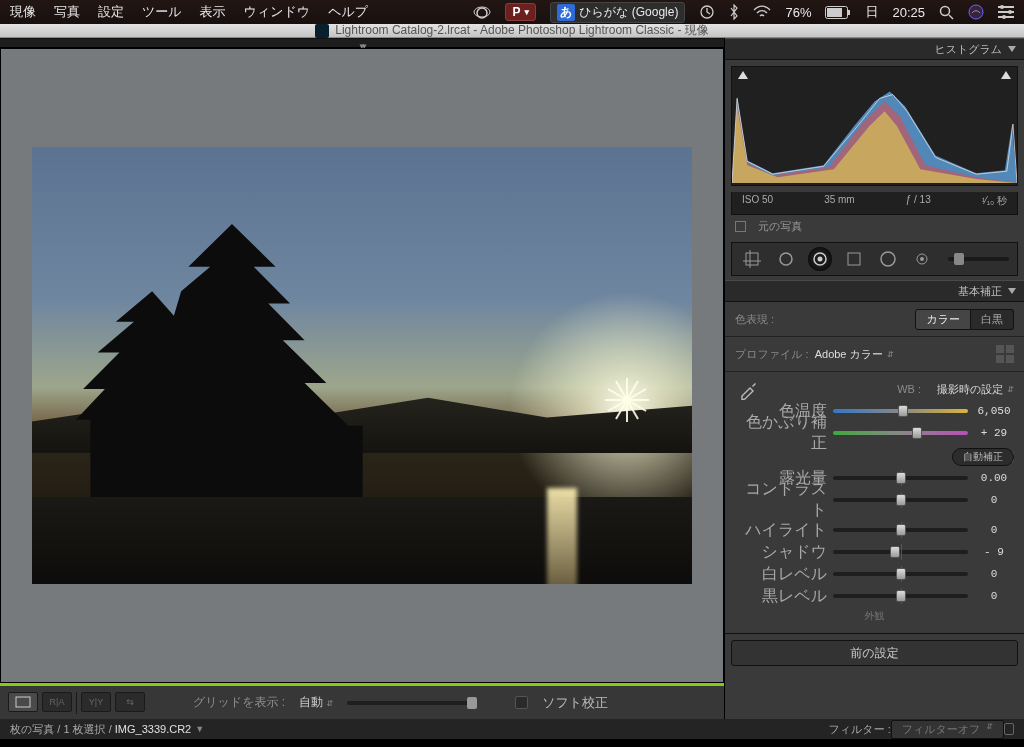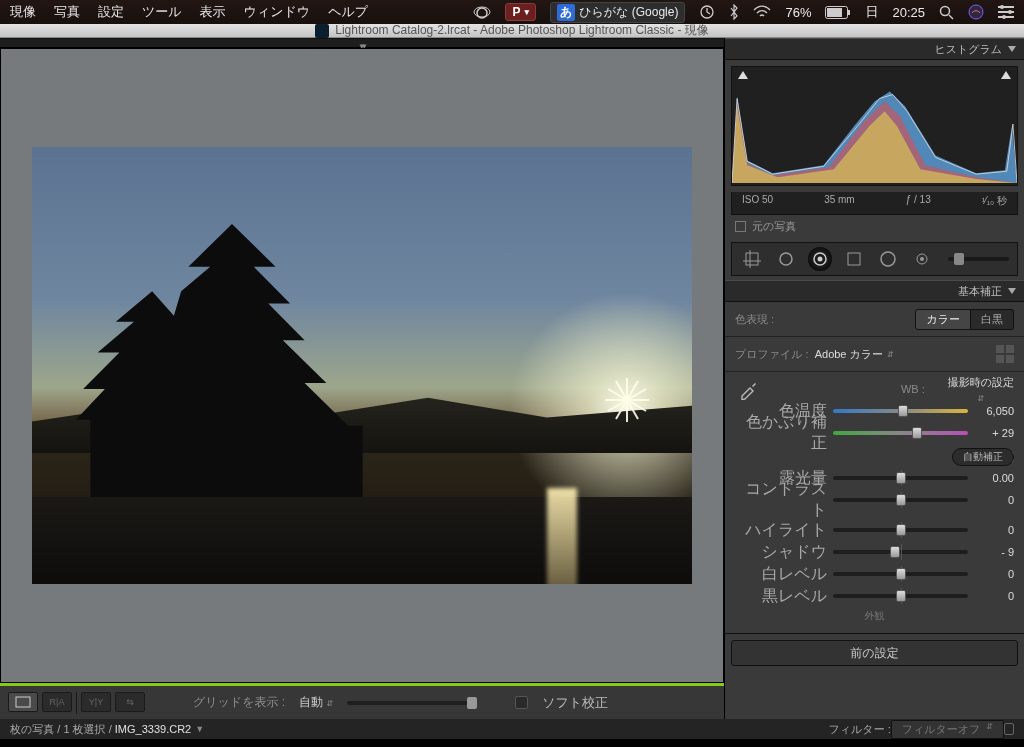--- a/index.html
+++ b/index.html
@@ -62,33 +62,33 @@
   
   .right-panel{width:300px;background:var(--panel-bg);border-left:1px solid #000;display:flex;flex-direction:column;overflow:hidden;font-size:11px;color:var(--panel-fg);}
   .panel-header{height:22px;background:var(--panel-header-bg);border-top:1px solid #4a4a4a;border-bottom:1px solid #111;display:flex;align-items:center;justify-content:flex-end;padding:0 8px;gap:6px;}
   .panel-header .tri{width:0;height:0;border-left:4px solid transparent;border-right:4px solid transparent;border-top:6px solid #aaa;}
   .histogram-box{background:#202020;margin:6px;border:1px solid #111;position:relative;height:120px;}
   .histogram-box .clip{position:absolute;top:4px;width:0;height:0;border-left:5px solid transparent;border-right:5px solid transparent;border-bottom:8px solid #ddd;}
   .histogram-box .clip.left{left:6px;}
   .histogram-box .clip.right{right:6px;}
   .histogram-box svg{position:absolute;inset:0;width:100%;height:100%;}
   .histo-meta{display:flex;justify-content:space-between;padding:2px 10px 6px;color:#aaa;font-size:10px;background:#202020;margin:0 6px;border:1px solid #111;border-top:none;}
-  .orig-row{display:flex;align-items:center;gap:6px;padding:4px 10px;color:#999;font-size:11px;}
+  .orig-row{display:flex;align-items:center;gap:12px;padding:4px 10px;color:#999;font-size:11px;}
   .orig-row .box{width:11px;height:11px;border:1px solid #777;}
   .tool-strip{height:34px;margin:4px 6px;border:1px solid #111;background:#2e2e2e;display:flex;align-items:center;gap:10px;padding:0 8px;}
   .tool-strip .tool{width:24px;height:24px;border-radius:12px;display:flex;align-items:center;justify-content:center;color:#999;}
   .tool-strip .tool.active{background:#1a1a1a;box-shadow:inset 0 0 4px #000;}
   .tool-strip .tool svg{display:block;}
   .tool-strip .mini-slider{flex:1;height:4px;background:#1a1a1a;border-radius:2px;position:relative;margin-left:4px;}
   .tool-strip .mini-slider .thumb{position:absolute;left:6px;top:-4px;width:10px;height:12px;background:#888;border-radius:2px;}
   
   .basic{padding:6px 10px 10px;background:var(--panel-bg);}
   .row{display:flex;align-items:center;height:22px;gap:6px;}
   .row .label{width:92px;text-align:right;color:#a8a8a8;font-size:16px;}
-  .row .val{width:40px;text-align:right;color:#ddd;font-size:11px;}
+  .row .val{width:40px;text-align:center;color:#ddd;font-size:11px;font-family:Liberation Mono, monospace;}
   .row .popup{color:#ddd;font-size:11px;display:flex;align-items:center;gap:4px;}
   .row .popup .caret{font-size:8px;color:#888;}
   .seg{display:flex;margin-left:auto;}
   .seg .s{padding:2px 10px;background:#2a2a2a;border:1px solid #111;font-size:11px;color:#aaa;}
   .seg .s.active{background:#454545;color:#eee;}
   .seg .s:first-child{border-radius:3px 0 0 3px;}
   .seg .s:last-child{border-radius:0 3px 3px 0;border-left:none;}
   .grid-icon{width:18px;height:18px;margin-left:auto;display:grid;grid-template-columns:1fr 1fr;grid-template-rows:1fr 1fr;gap:2px;}
   .grid-icon span{background:#555;}
   .slider{flex:1;height:14px;position:relative;display:flex;align-items:center;}
@@ -339,21 +339,21 @@
       <div class="divider"></div>
       <div class="row">
         <div class="eyedrop">
           <svg width="22" height="22" viewBox="0 0 22 22">
               <path d="M4 18l8-8 3 3-8 8-3 1z" fill="none" stroke="#bbb" stroke-width="1.4"></path>
               <path d="M14 8l3-3 1 1-3 3z" fill="#bbb"></path>
             </svg>
         </div>
         <span style="flex:1"></span>
         <span style="color:#8a8a8a;">WB :</span>
-        <span class="popup" style="margin-left:17px;flex-direction:column;">
+        <span class="popup" style="margin-left:10px;">
             <span>撮影時の設定</span>
             <span class="caret">⇵</span>
           </span>
       </div>
       <div class="row">
         <div class="label">色温度</div>
         <div class="slider">
             <div class="track temp"></div>
             <div class="thumb" style="left: 52%;"></div>
           </div>

